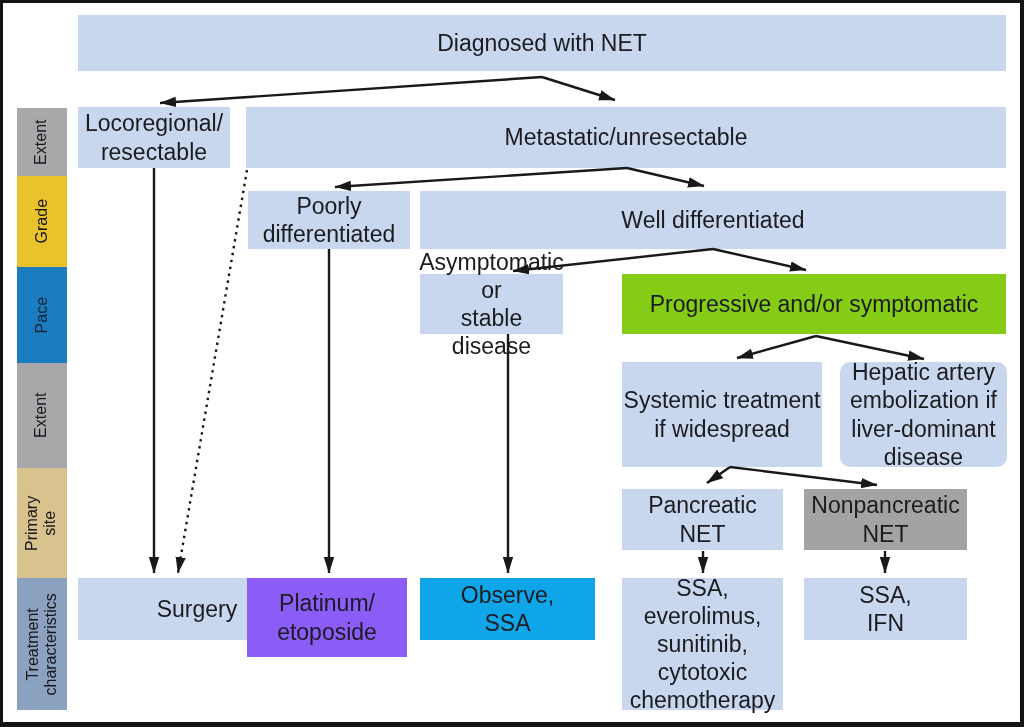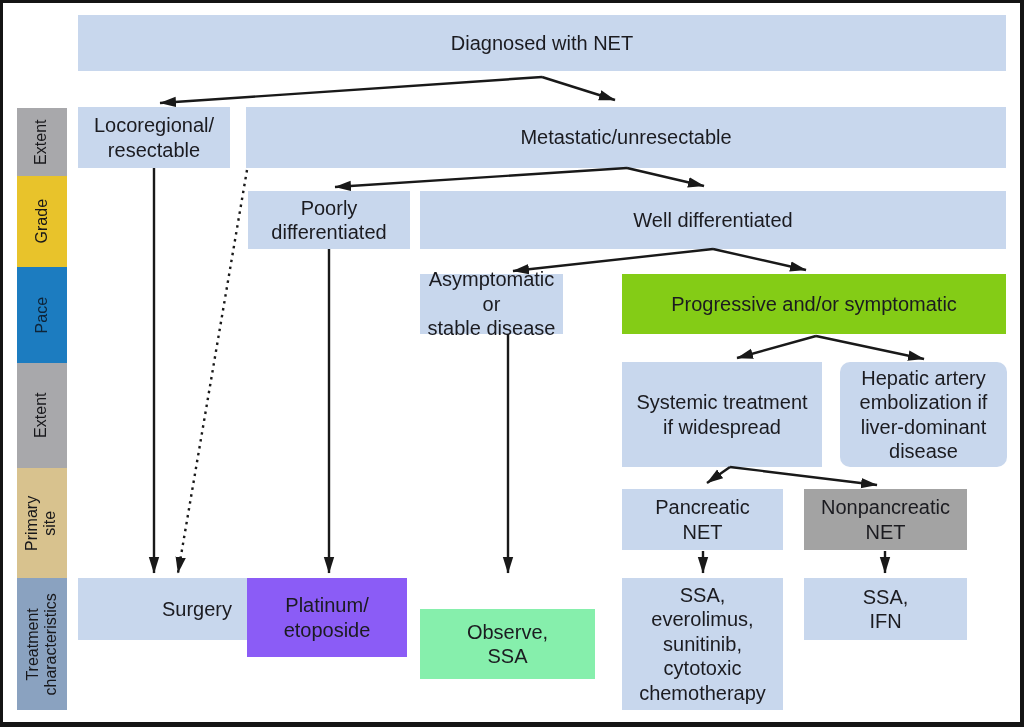--- a/index.html
+++ b/index.html
@@ -14,21 +14,21 @@
     position:absolute;inset:0;
     border:solid #141414;
     border-width:3px 4px 5px 3px;
     pointer-events:none;
   }
   .node{
     position:absolute;
     display:flex;align-items:center;justify-content:center;
     text-align:center;
     white-space:pre-line;
-    font-size:20px;line-height:1.22;
+    font-size:23px;line-height:1.22;
     color:#1b1b20;
     background:#c8d7ed;
   }
   .seg{
     position:absolute;left:17px;width:50px;
     display:flex;align-items:center;justify-content:center;
     overflow:visible;
   }
   .seg .lbl{
     transform:rotate(-90deg);
@@ -93,21 +93,21 @@
 NET</div>
 
   <div class="node" style="left: 804px; top: 489px; width: 163px; height: 61px; background-color: #a3a3a3;">Nonpancreatic
 NET</div>
 
   <div class="node" style="left: 78px; top: 578px; width: 152px; height: 62px; background-color: rgb(200, 215, 237); padding-left: 43px;">Surgery</div>
 
   <div class="node" style="left: 247px; top: 578px; width: 160px; height: 79px; background-color: #8b5cf6;">Platinum/
 etoposide</div>
 
-  <div class="node" style="left: 420px; top: 578px; width: 175px; height: 70px; background-color: #86efac; margin-top: 31px;">Observe,
+  <div class="node" style="left: 420px; top: 578px; width: 175px; height: 62px; background-color: #0ea5e9;">Observe,
 SSA</div>
 
   <div class="node" style="left: 622px; top: 578px; width: 161px; height: 132px; background-color: rgb(200, 215, 237);">SSA,
 everolimus,
 sunitinib,
 cytotoxic
 chemotherapy</div>
 
   <div class="node" style="left: 804px; top: 578px; width: 163px; height: 62px; background-color: rgb(200, 215, 237);">SSA,
 IFN</div>

